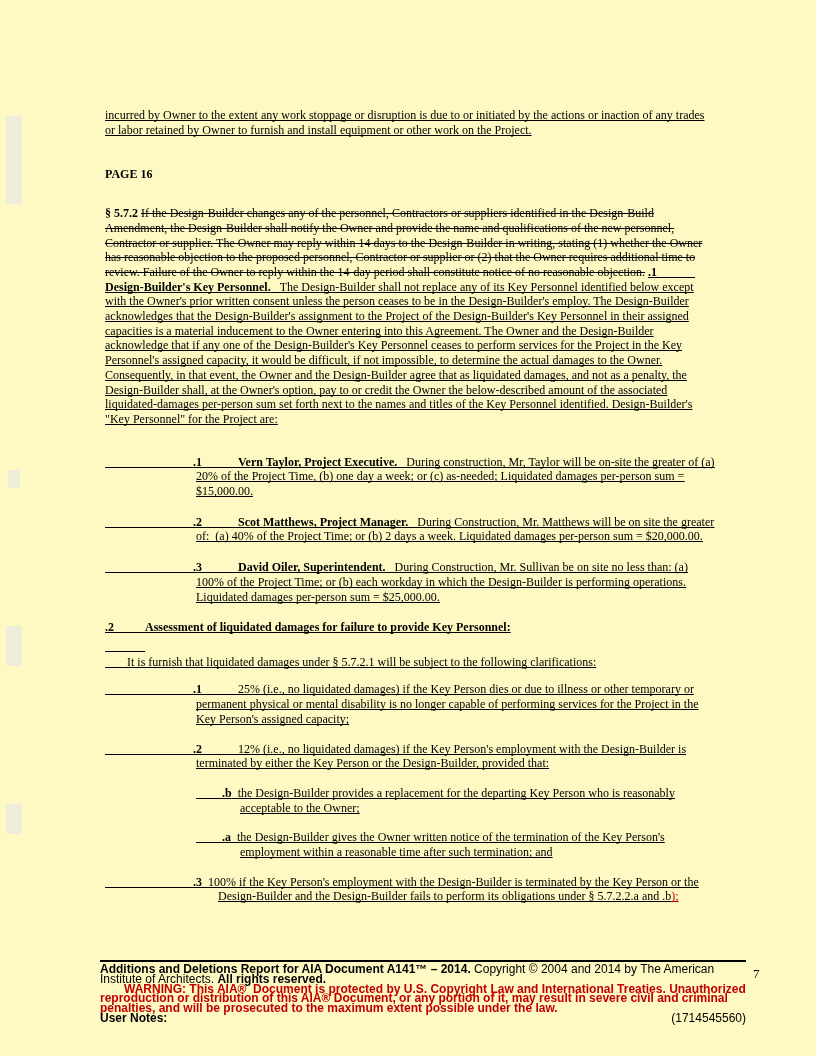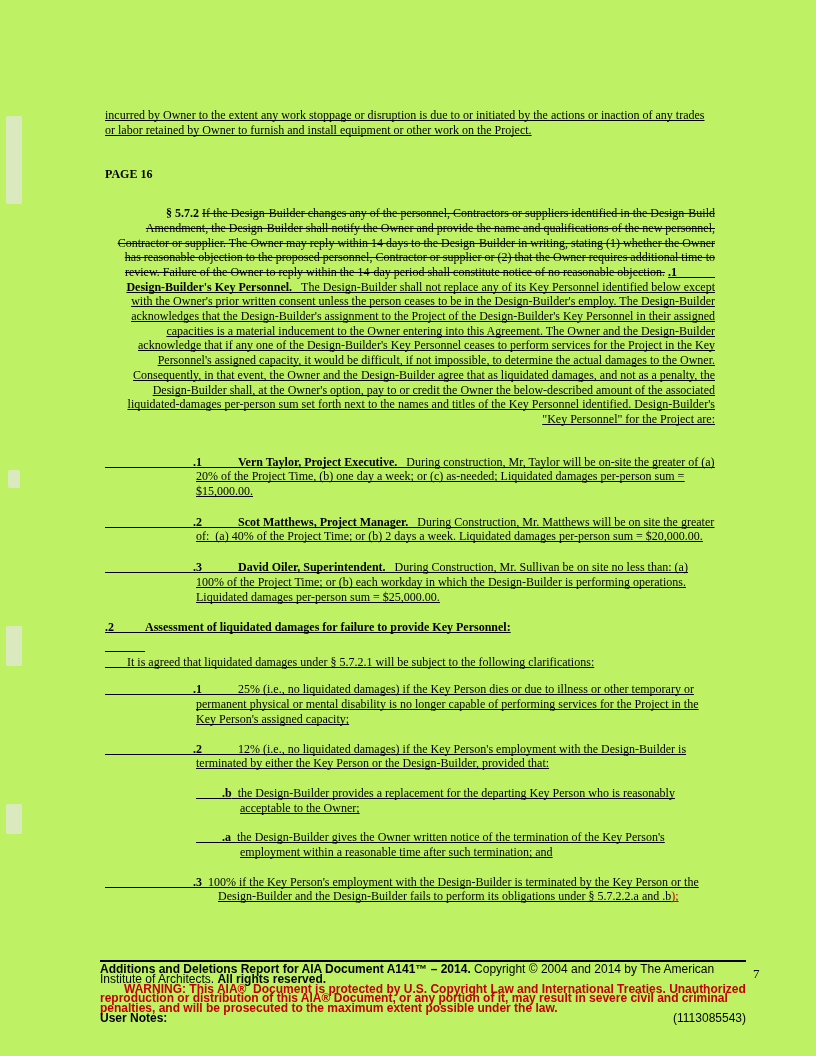--- a/index.html
+++ b/index.html
@@ -5,21 +5,21 @@
   * { margin: 0; padding: 0; box-sizing: border-box; }
   html, body { width: 816px; height: 1056px; }
   body {
     background: #ffffff;
     font-family: "Liberation Serif", serif;
     font-size: 12px;
     color: #000;
     position: relative;
     overflow: hidden;
   }
-  .sheet { position: absolute; inset: 0; background: #bef264; }
+  .sheet { position: absolute; inset: 0; background: #fef9c3; }
 
   
   .artifact { position: absolute; background: #e7e7e4; opacity: .7; border-radius: 2px; }
   .a1 { left: 6px;  top: 116px; width: 16px; height: 88px; }
   .a2 { left: 8px;  top: 470px; width: 12px; height: 18px; }
   .a3 { left: 6px;  top: 626px; width: 16px; height: 40px; }
   .a4 { left: 6px;  top: 804px; width: 16px; height: 30px; }
 
   .content {
     position: absolute;
@@ -36,21 +36,21 @@
   .run.ur  { text-decoration: underline; color: #c00000; text-decoration-skip-ink: none; }
   .run.rb  { color: #c00000; font-weight: 700; margin-left: 24px; }
   .run.tab { display: inline-block; border-bottom: 1px solid #000; vertical-align: -2px; }
   .w88 { width: 88px; } .w40 { width: 40px; } .w38 { width: 38px; }
   .w36 { width: 36px; } .w31 { width: 31px; } .w26 { width: 26px; }
   .w22 { width: 22px; } .w6  { width: 6px;  }
 
   
   .intro    { margin-bottom: 30px; }
   .page16   { margin-bottom: 24px; font-weight: 700; }
-  .s572     { margin-bottom: 28px; text-align: right; }
+  .s572     { margin-bottom: 28px; }
   .kp       { padding-left: 91px; text-indent: -91px; margin-bottom: 16px; text-decoration: underline; }
   .sec2head { margin-top: 14px; margin-bottom: 4px; }
   .sec2tab  { margin-bottom: 1px; }
   .agreed   { margin-bottom: 13px; }
   .clar     { padding-left: 91px;  text-indent: -91px;  margin-bottom: 15px; }
   .suba     { padding-left: 135px; text-indent: -44px;  margin-bottom: 15px; }
   .clar3    { padding-left: 113px; text-indent: -113px; }
 
   
   .footer {
@@ -84,33 +84,33 @@
     <div class="para intro"><span class="run u">incurred by Owner to the extent any work stoppage or disruption is due to or initiated by the actions or inaction of any trades or labor retained by Owner to furnish and install equipment or other work on the Project.</span></div>
     <div class="para page16">PAGE 16</div>
     <div class="para s572"><span class="run b">§ 5.7.2 </span><span class="run strike">If the Design-Builder changes any of the personnel, Contractors or suppliers identified in the Design-Build Amendment, the Design-Builder shall notify the Owner and provide the name and qualifications of the new personnel, Contractor or supplier. The Owner may reply within 14 days to the Design-Builder in writing, stating (1) whether the Owner has reasonable objection to the proposed personnel, Contractor or supplier or (2) that the Owner requires additional time to review. Failure of the Owner to reply within the 14-day period shall constitute notice of no reasonable objection.</span><span class="run"> </span><span class="run ub">.1</span><span class="run tab w38"></span><span class="run ub">Design-Builder's Key Personnel.</span><span class="run u">&nbsp;&nbsp;&nbsp;The Design-Builder shall not replace any of its Key Personnel identified below except with the Owner's prior written consent unless the person ceases to be in the Design-Builder's employ. The Design-Builder acknowledges that the Design-Builder's assignment to the Project of the Design-Builder's Key Personnel in their assigned capacities is a material inducement to the Owner entering into this Agreement. The Owner and the Design-Builder acknowledge that if any one of the Design-Builder's Key Personnel ceases to perform services for the Project in the Key Personnel's assigned capacity, it would be difficult, if not impossible, to determine the actual damages to the Owner. Consequently, in that event, the Owner and the Design-Builder agree that as liquidated damages, and not as a penalty, the Design-Builder shall, at the Owner's option, pay to or credit the Owner the below-described amount of the associated liquidated-damages per-person sum set forth next to the names and titles of the Key Personnel identified. Design-Builder's "Key Personnel" for the Project are:</span></div>
 
     <div class="para kp"><span class="run tab w88"></span><span class="run ub">.1</span><span class="run tab w36"></span><span class="run ub">Vern Taylor, Project Executive.</span><span class="run u">&nbsp;&nbsp;&nbsp;During construction, Mr, Taylor will be on-site the greater of (a) 20% of the Project Time, (b) one day a week; or (c) as-needed; Liquidated damages per-person sum = $15,000.00.</span></div>
     <div class="para kp"><span class="run tab w88"></span><span class="run ub">.2</span><span class="run tab w36"></span><span class="run ub">Scot Matthews, Project Manager.</span><span class="run u">&nbsp;&nbsp;&nbsp;During Construction, Mr. Matthews will be on site the greater of:&nbsp; (a) 40% of the Project Time; or (b) 2 days a week. Liquidated damages per-person sum = $20,000.00.</span></div>
     <div class="para kp"><span class="run tab w88"></span><span class="run ub">.3</span><span class="run tab w36"></span><span class="run ub">David Oiler, Superintendent.</span><span class="run u">&nbsp;&nbsp;&nbsp;During Construction, Mr. Sullivan be on site no less than: (a) 100% of the Project Time; or (b) each workday in which the Design-Builder is performing operations. Liquidated damages per-person sum = $25,000.00.</span></div>
 
     <div class="para sec2head"><span class="run ub">.2</span><span class="run tab w31"></span><span class="run ub">Assessment of liquidated damages for failure to provide Key Personnel:</span></div>
     <div class="para sec2tab"><span class="run tab w40"></span></div>
-    <div class="para agreed"><span class="run tab w22"></span><span class="run u">It is agreed that liquidated damages under § 5.7.2.1 will be subject to the following clarifications:</span></div>
+    <div class="para agreed"><span class="run tab w22"></span><span class="run u">It is furnish that liquidated damages under § 5.7.2.1 will be subject to the following clarifications:</span></div>
 
     <div class="para clar"><span class="run tab w88"></span><span class="run ub">.1</span><span class="run tab w36"></span><span class="run u">25% (i.e., no liquidated damages) if the Key Person dies or due to illness or other temporary or permanent physical or mental disability is no longer capable of performing services for the Project in the Key Person's assigned capacity;</span></div>
     <div class="para clar"><span class="run tab w88"></span><span class="run ub">.2</span><span class="run tab w36"></span><span class="run u">12% (i.e., no liquidated damages) if the Key Person's employment with the Design-Builder is terminated by either the Key Person or the Design-Builder, provided that:</span></div>
     <div class="para suba"><span class="run tab w26"></span><span class="run ub">.b</span><span class="run tab w6"></span><span class="run u">the Design-Builder provides a replacement for the departing Key Person who is reasonably acceptable to the Owner;</span></div>
     <div class="para suba"><span class="run tab w26"></span><span class="run ub">.a</span><span class="run tab w6"></span><span class="run u">the Design-Builder gives the Owner written notice of the termination of the Key Person's employment within a reasonable time after such termination; and</span></div>
     <div class="para clar3"><span class="run tab w88"></span><span class="run ub">.3</span><span class="run u">&nbsp;&nbsp;100% if the Key Person's employment with the Design-Builder is terminated by the Key Person or the Design-Builder and the Design-Builder fails to perform its obligations under § 5.7.2.2.a and .b</span><span class="run ur">);</span></div>
   </div>
 
   <div class="footer">
     <div class="fline"><span class="run b">Additions and Deletions Report for AIA Document A141™ – 2014.</span><span class="run"> Copyright © 2004 and 2014 by The American Institute of Architects. </span><span class="run b">All rights reserved.</span></div>
     <div class="fline"><span class="run rb">WARNING: This AIA®&nbsp; Document is protected by U.S. Copyright Law and International Treaties. Unauthorized reproduction or distribution of this AIA® Document, or any portion of it, may result in severe civil and criminal penalties, and will be prosecuted to the maximum extent possible under the law.</span></div>
     <div class="fline notes">
       <span class="b">User Notes:</span>
-      <span>(1113085543)</span>
+      <span>(1714545560)</span>
     </div>
   </div>
 
   <div class="page-num">7</div>
 
 </div>
 
 </body></html>

